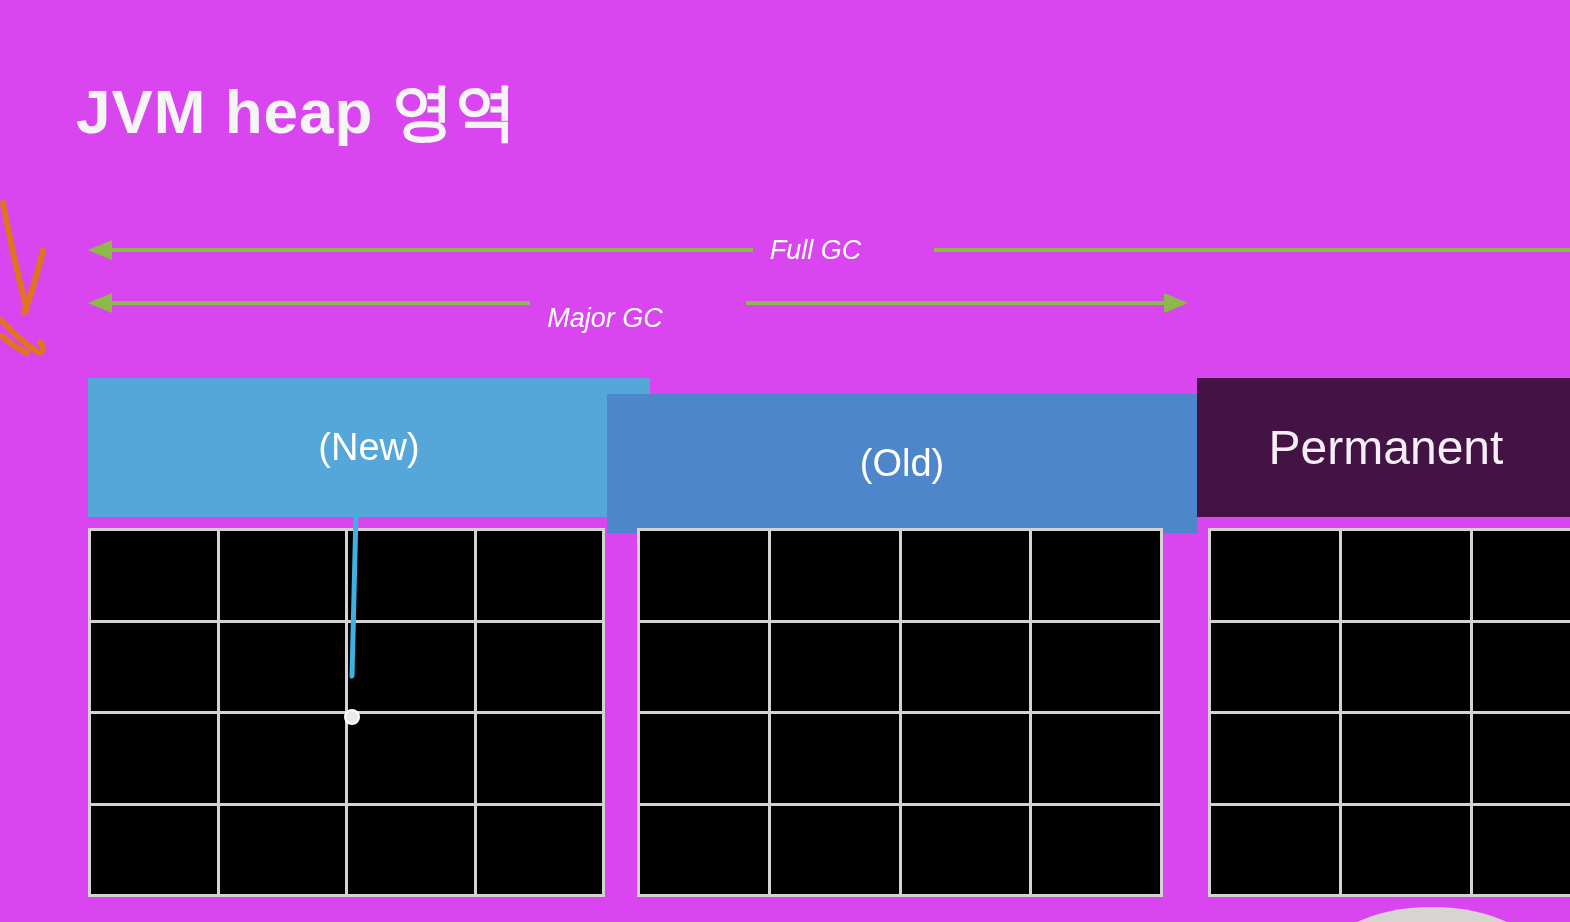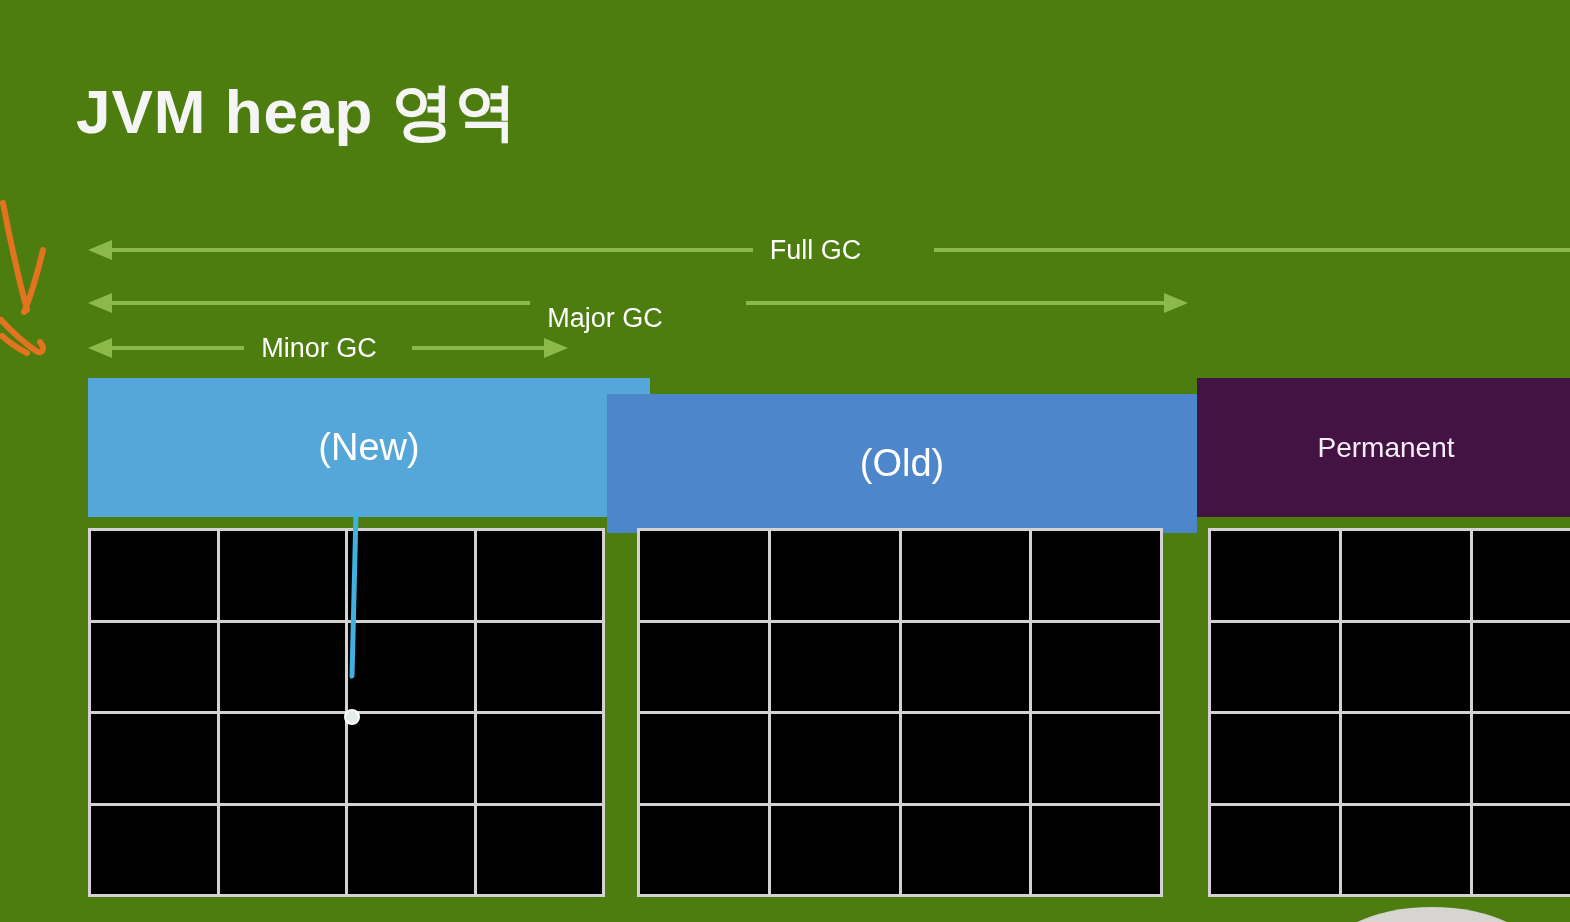--- a/index.html
+++ b/index.html
@@ -48,20 +48,21 @@
     border-top:10px solid transparent;
     border-bottom:10px solid transparent;
     border-left:24px solid var(--green);
   }
   .arrow-label{
     padding:0 17px;
     color:#ffffff;
     font-size:27px;
     white-space:nowrap;
     flex:0 0 auto;
+    font-style:italic;
   }
   #arrow-full {left:88px; top:233px; width:1487px;}
   #arrow-full  .arrow-label{margin-right:56px;}
   #arrow-major{left:88px; top:286px; width:1100px;}
   #arrow-major .arrow-label{margin-right:66px;margin-top:31px;}
   #arrow-minor{left:88px; top:331px; width:480px;}
   #arrow-minor .arrow-label{margin-right:18px;}
   
   .section-header{
     position:absolute;
@@ -75,21 +76,21 @@
     text-align:center;
   }
   .section-header .ln{
     font-size:38px;
     line-height:57px;
     white-space:nowrap;
   }
   #header-young    {left:88px;   width:562px;}
   #header-old      {left:607px;  width:590px;}
   #header-permanent{left:1197px; width:378px; color:#f6eef7;}
-  #header-permanent .ln{font-size:28px;}
+  #header-permanent .ln{font-size:48px;}
   
   .heap-grid{
     position:absolute;
     top:528px;
     height:369px;
     display:grid;
     gap:3px;
     padding:3px;
     background:var(--gridline);
     box-sizing:border-box;
@@ -103,46 +104,39 @@
     position:absolute;
     left:0;top:0;
     width:1570px;
     height:922px;
     pointer-events:none;
   }
 </style>
 </head>
 <body>
 
-<div class="stage" style="background: #4d7c0f;">
+<div class="stage" style="background: #d946ef;">
 
   <div class="slide-title">JVM heap 영역</div>
 
   <div class="arrow-row" id="arrow-full">
     <div class="ah ah-left"></div>
     <div class="seg"></div>
     <div class="arrow-label">Full GC</div>
     <div class="seg"></div>
   </div>
 
   <div class="arrow-row" id="arrow-major">
     <div class="ah ah-left"></div>
     <div class="seg"></div>
     <div class="arrow-label">Major GC</div>
     <div class="seg"></div>
     <div class="ah ah-right"></div>
   </div>
 
-  <div class="arrow-row" id="arrow-minor">
-    <div class="ah ah-left"></div>
-    <div class="seg"></div>
-    <div class="arrow-label">Minor GC</div>
-    <div class="seg"></div>
-    <div class="ah ah-right"></div>
-  </div>
 
   <div class="section-header" id="header-young" style="background: rgb(85, 167, 217);">
     <div class="ln">(New)</div>
   </div>
   <div class="section-header" id="header-old" style="background: rgb(78, 134, 203); margin-top: 16px;">
     <div class="ln">(Old)</div>
   </div>
   <div class="section-header" id="header-permanent" style="background: rgb(66, 19, 67);">
     <div class="ln">Permanent</div>
   </div>

